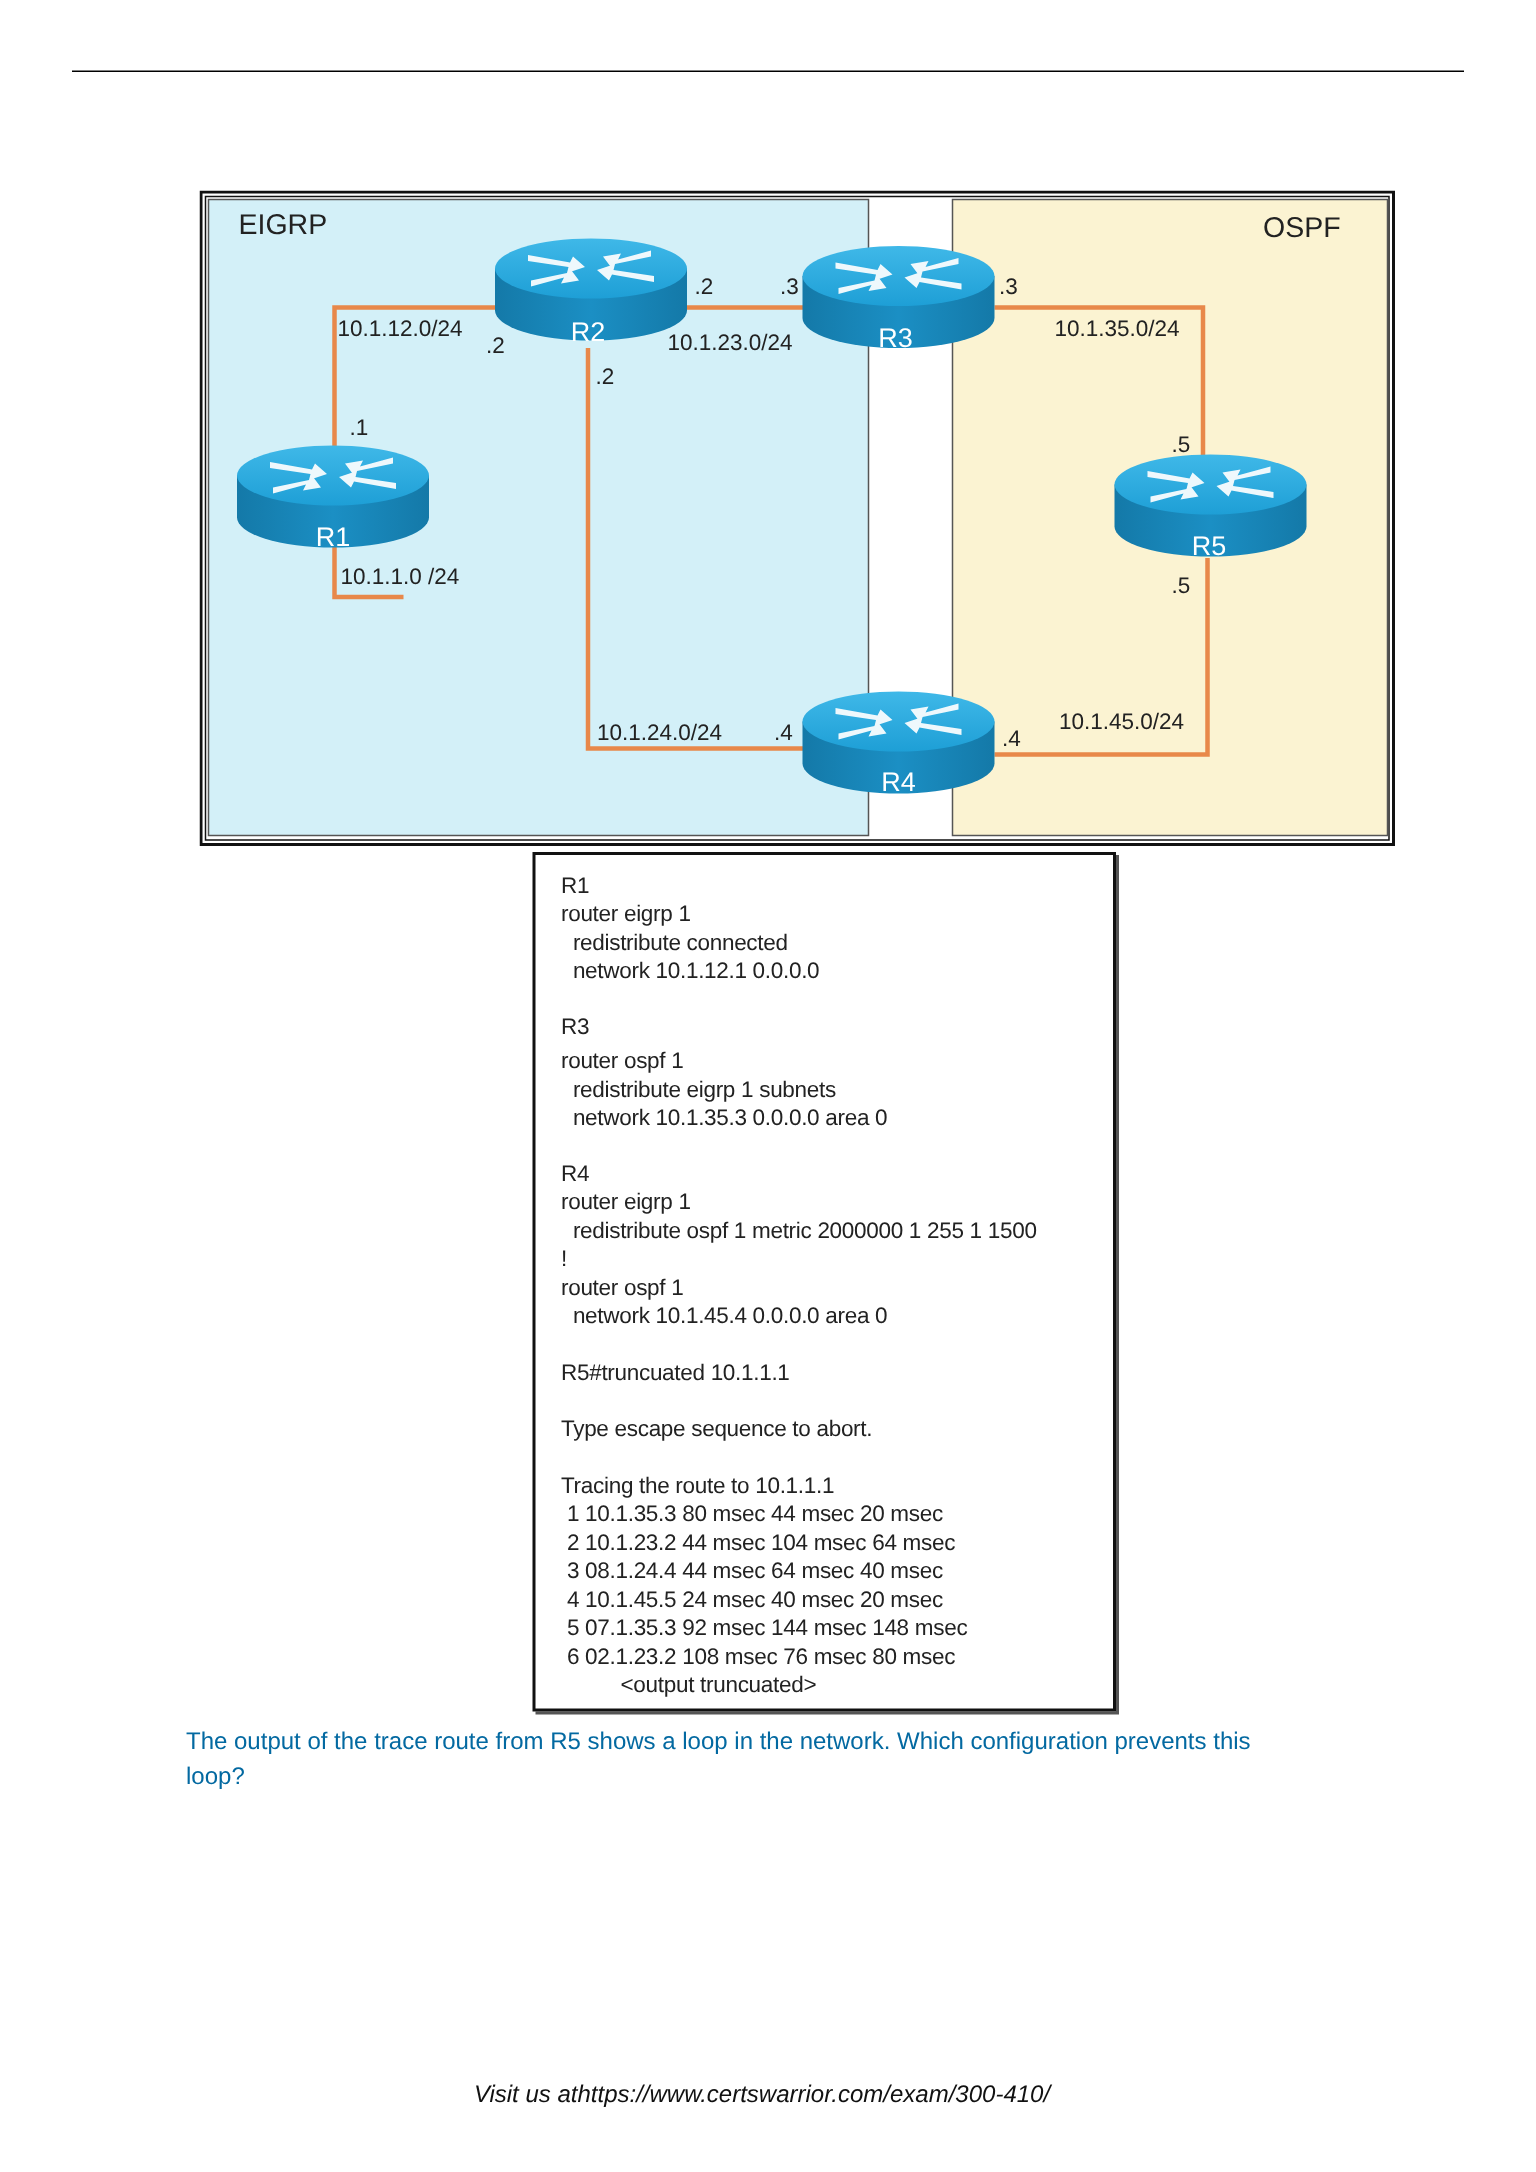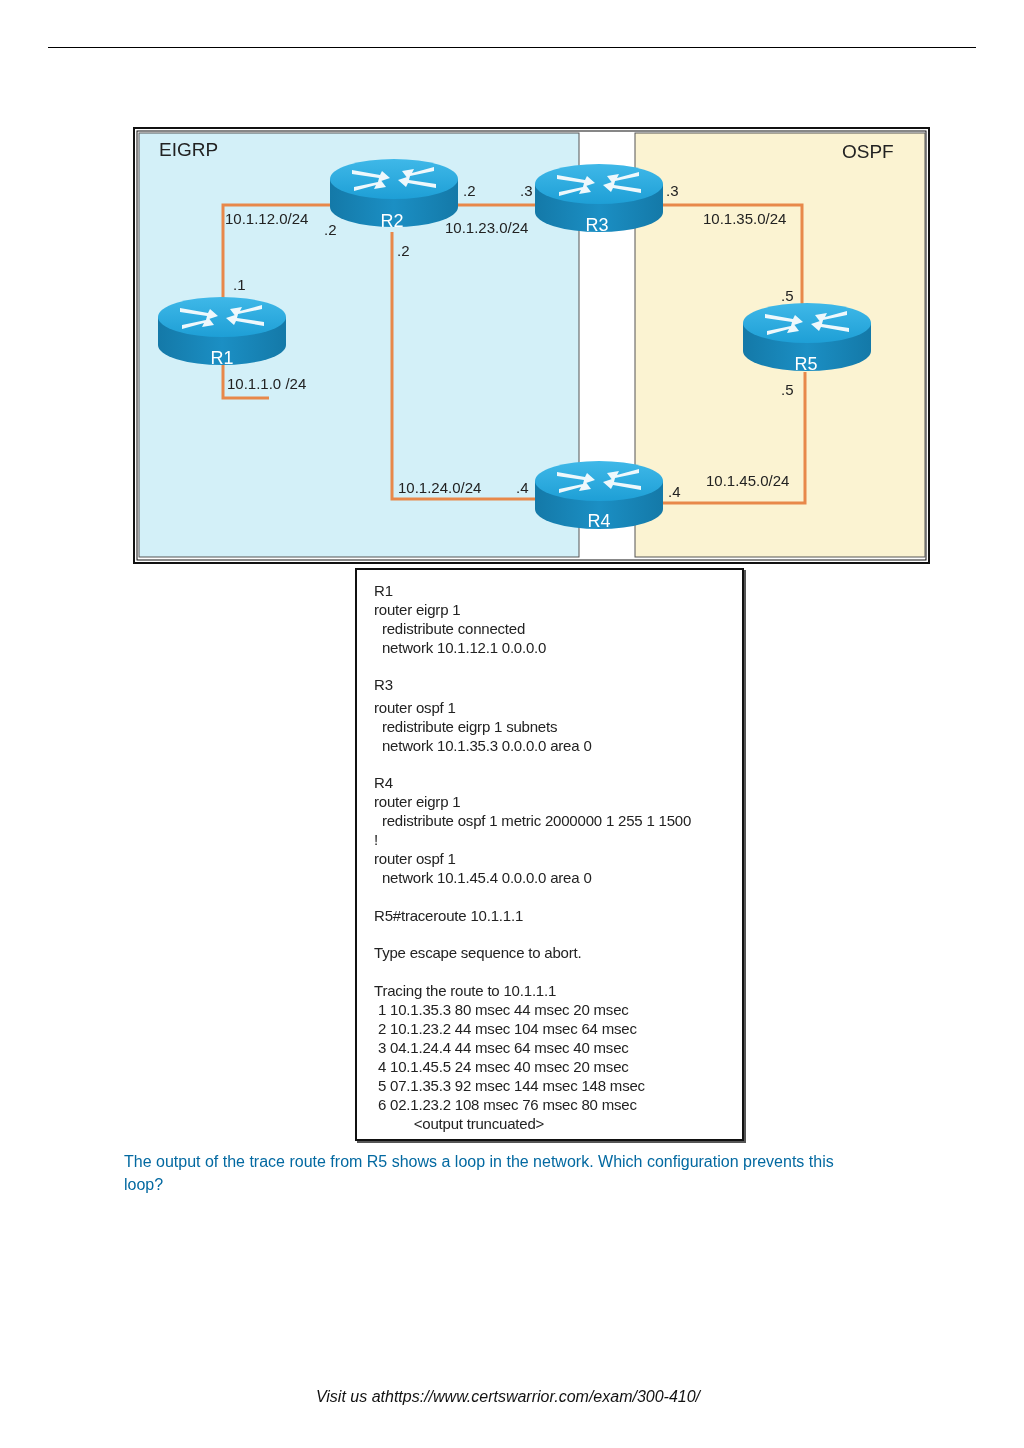--- a/index.html
+++ b/index.html
@@ -111,26 +111,26 @@
   <div class="line" style="top:106px">R3</div>
   <div class="line" style="top:129px">router ospf 1</div>
   <div class="line" style="top:148px">  redistribute eigrp 1 subnets</div>
   <div class="line" style="top:167px">  network 10.1.35.3 0.0.0.0 area 0</div>
   <div class="line" style="top:204px">R4</div>
   <div class="line" style="top:223px">router eigrp 1</div>
   <div class="line" style="top:242px">  redistribute ospf 1 metric 2000000 1 255 1 1500</div>
   <div class="line" style="top:261px">!</div>
   <div class="line" style="top:280px">router ospf 1</div>
   <div class="line" style="top:299px">  network 10.1.45.4 0.0.0.0 area 0</div>
-  <div class="line" style="top:337px">R5#traceroute 10.1.1.1</div>
+  <div class="line" style="top:337px">R5#truncuated 10.1.1.1</div>
   <div class="line" style="top:374px">Type escape sequence to abort.</div>
   <div class="line" style="top:412px">Tracing the route to 10.1.1.1</div>
   <div class="line" style="top:431px"> 1 10.1.35.3 80 msec 44 msec 20 msec</div>
   <div class="line" style="top:450px"> 2 10.1.23.2 44 msec 104 msec 64 msec</div>
-  <div class="line" style="top:469px"> 3 04.1.24.4 44 msec 64 msec 40 msec</div>
+  <div class="line" style="top:469px"> 3 08.1.24.4 44 msec 64 msec 40 msec</div>
   <div class="line" style="top:488px"> 4 10.1.45.5 24 msec 40 msec 20 msec</div>
   <div class="line" style="top:507px"> 5 07.1.35.3 92 msec 144 msec 148 msec</div>
   <div class="line" style="top:526px"> 6 02.1.23.2 108 msec 76 msec 80 msec</div>
   <div class="line" style="top:545px">          &lt;output truncuated&gt;</div>
 </div>
 
 <div class="question">The output of the trace route from R5 shows a loop in the network. Which configuration prevents this loop?</div>
 
 <div class="footer">Visit us athttps://www.certswarrior.com/exam/300-410/</div>
 

